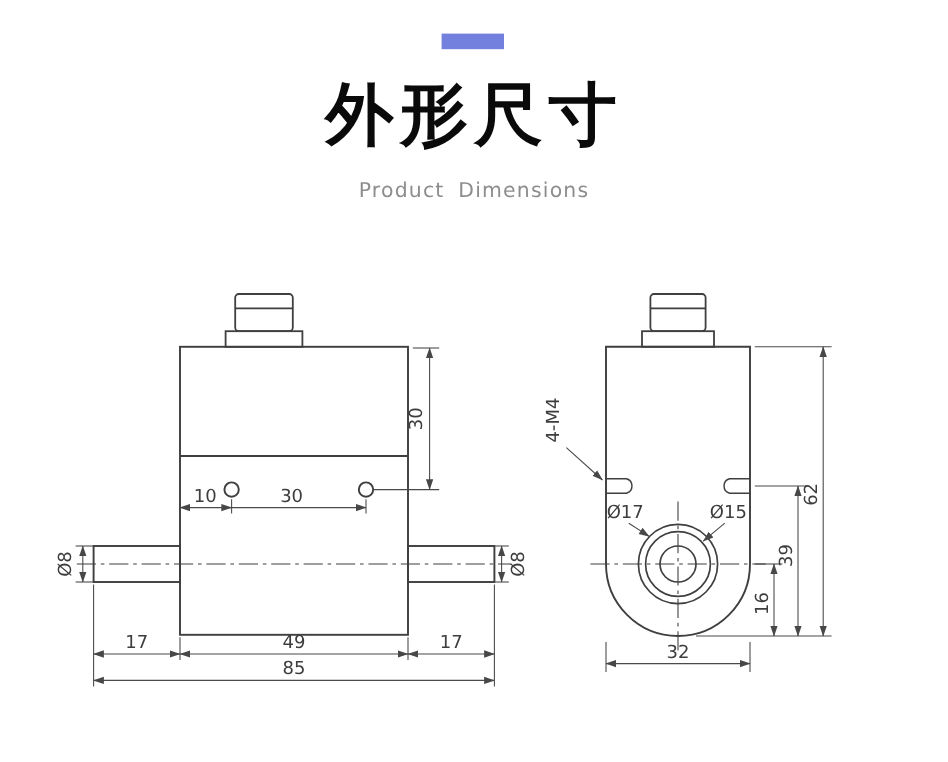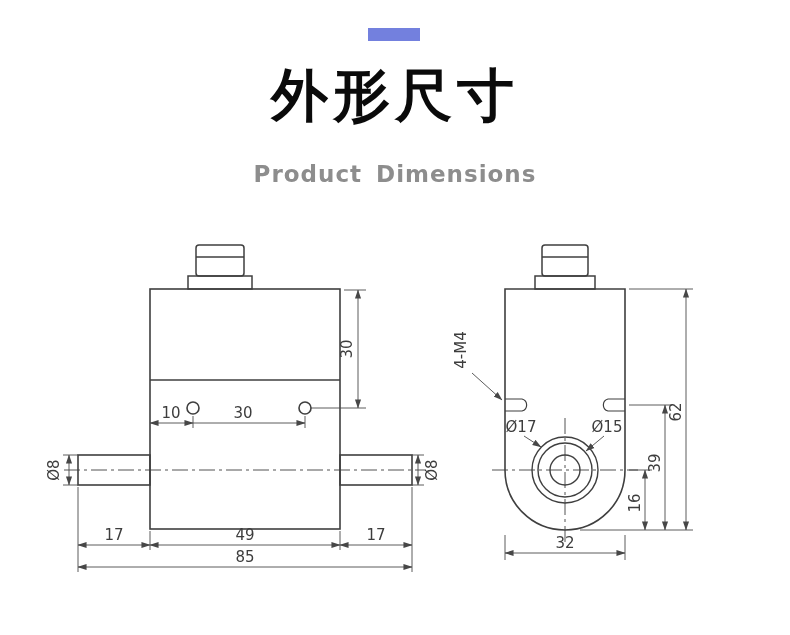--- a/index.html
+++ b/index.html
@@ -2,22 +2,22 @@
 <html><head>
 <meta charset="utf-8">
 <style>
   * { margin:0; padding:0; box-sizing:border-box; }
   html,body { width:790px; height:635px; background:#ffffff; overflow:hidden;
               font-family:"DejaVu Sans","Liberation Sans",sans-serif; }
   .page { position:absolute; inset:0; width:790px; height:635px; background:#fff; }
   .accent-bar { position:absolute; top:28px; left:368px; width:52px; height:13px; background:#7380de; }
   .title { position:absolute; top:58px; left:0; width:100%; text-align:center;
            font-size:57px; font-weight:600; color:#0a0a0a; letter-spacing:5px; }
-  .subtitle { position:absolute; top:161px; left:0; width:100%; text-align:center;
-              font-size:23px; color:#8d8d8d; letter-spacing:1px; word-spacing:5px;font-weight:bold; }
+  .subtitle { position:absolute; top:149px; left:0; width:100%; text-align:center;
+              font-size:17px; color:#8d8d8d; letter-spacing:1px; word-spacing:5px; }
   svg.drawing { position:absolute; left:0; top:0; }
   text { font-family:"DejaVu Sans","Liberation Sans",sans-serif; }
 </style>
 </head>
 <body>
 
 <div class="page">
   <div class="accent-bar" style="background: rgb(115, 128, 222);"></div>
   <h1 class="title">外形尺寸</h1>
   <div class="subtitle">Product Dimensions</div>

